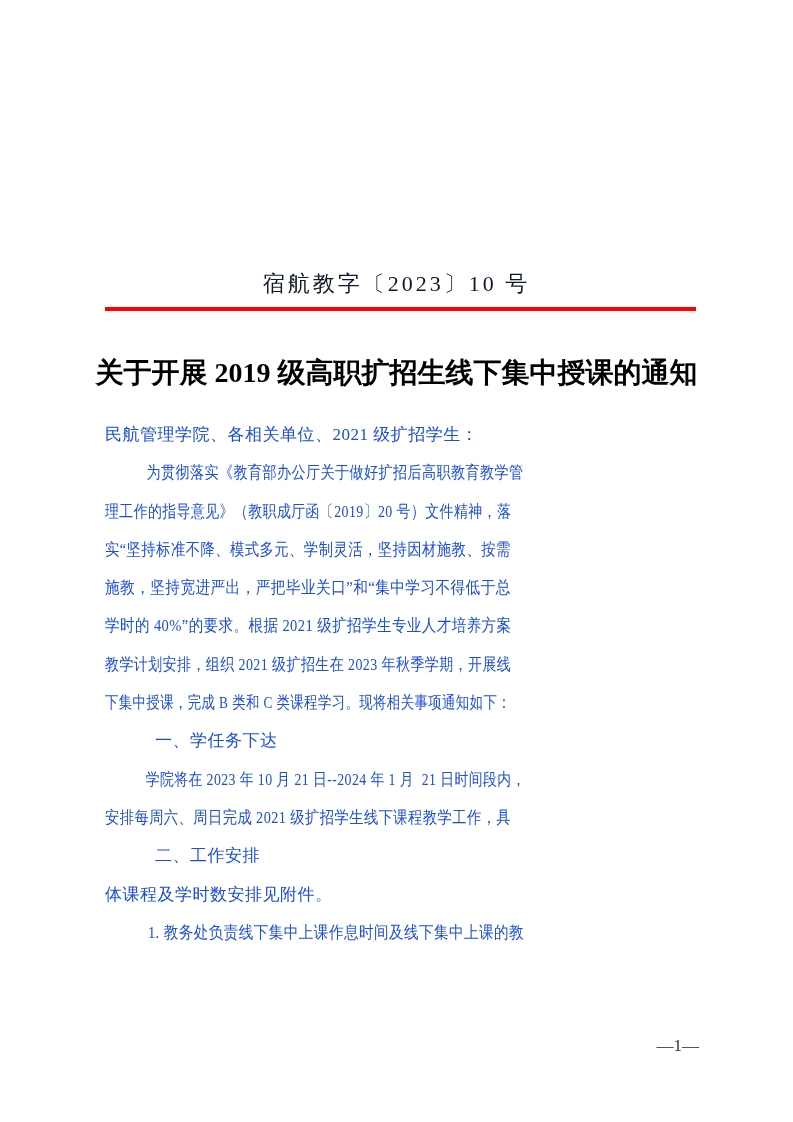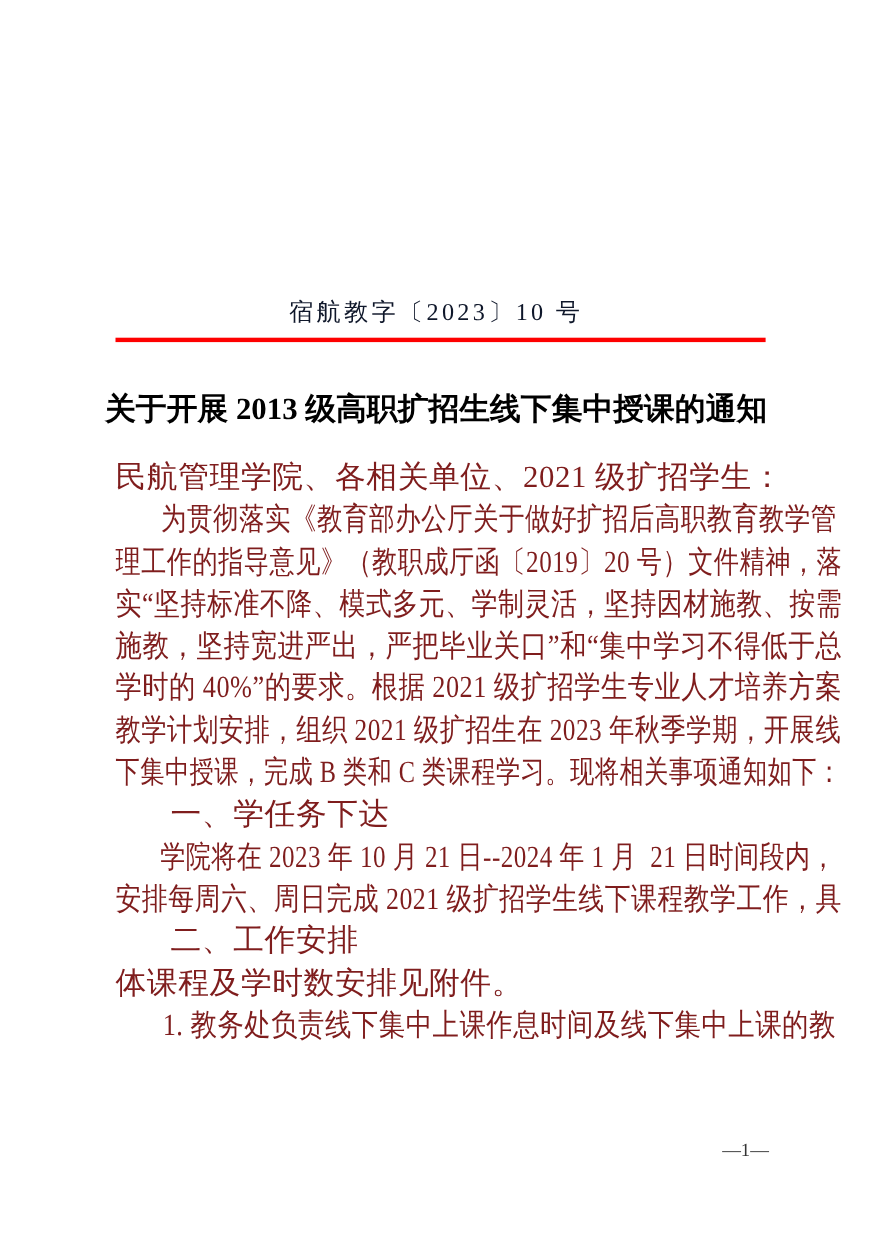--- a/index.html
+++ b/index.html
@@ -59,23 +59,23 @@
     font-weight: bold;
     line-height: 38px;
     color: #000000;
     white-space: nowrap;
   }
   .body-text {
     position: absolute;
     top: 416px;
     left: 105px;
     width: 591px;
-    font-size: 28px;
+    font-size: 17px;
     line-height: 38.3px;
-    color: #7f1d1d;
+    color: #1d4ed8;
     letter-spacing: 0.5px;
   }
   .line {
     white-space: nowrap;
     transform-origin: left center;
     height: 38.3px;
   }
   .line.indent { text-indent: 50px; }
   .page-number {
     position: absolute;
@@ -90,21 +90,21 @@
 </head>
 <body>
 
 <div class="page">
 
 
   <div class="doc-number">宿航教字〔2023〕10 号</div>
 
   <div class="red-divider" style="background: rgb(254, 0, 0);"></div>
 
-  <div class="notice-title">关于开展 2013 级高职扩招生线下集中授课的通知</div>
+  <div class="notice-title">关于开展 2019 级高职扩招生线下集中授课的通知</div>
 
   <div class="body-text">
       <div class="line">民航管理学院、各相关单位、2021 级扩招学生：</div>
       <div class="line indent" style="transform: scaleX(0.828892);">为贯彻落实《教育部办公厅关于做好扩招后高职教育教学管</div>
       <div class="line" style="transform: scaleX(0.81856);">理工作的指导意见》（教职成厅函〔2019〕20 号）文件精神，落</div>
       <div class="line" style="transform: scaleX(0.844286);">实“坚持标准不降、模式多元、学制灵活，坚持因材施教、按需</div>
       <div class="line" style="transform: scaleX(0.861516);">施教，坚持宽进严出，严把毕业关口”和“集中学习不得低于总</div>
       <div class="line" style="transform: scaleX(0.854046);">学时的 40%”的要求。根据 2021 级扩招学生专业人才培养方案</div>
       <div class="line" style="transform: scaleX(0.82312);">教学计划安排，组织 2021 级扩招生在 2023 年秋季学期，开展线</div>
       <div class="line" style="transform: scaleX(0.788);">下集中授课，完成 B 类和 C 类课程学习。现将相关事项通知如下：</div>

